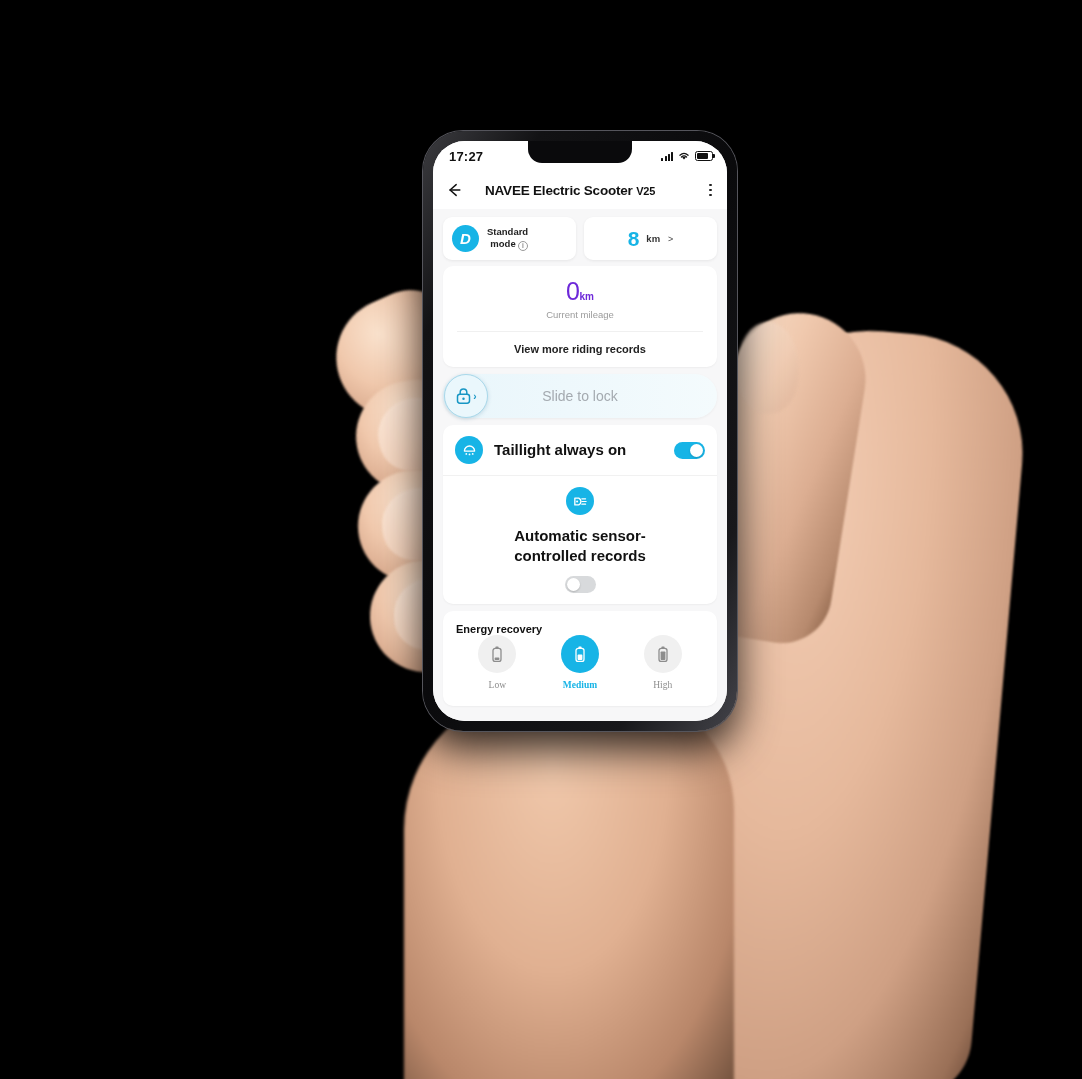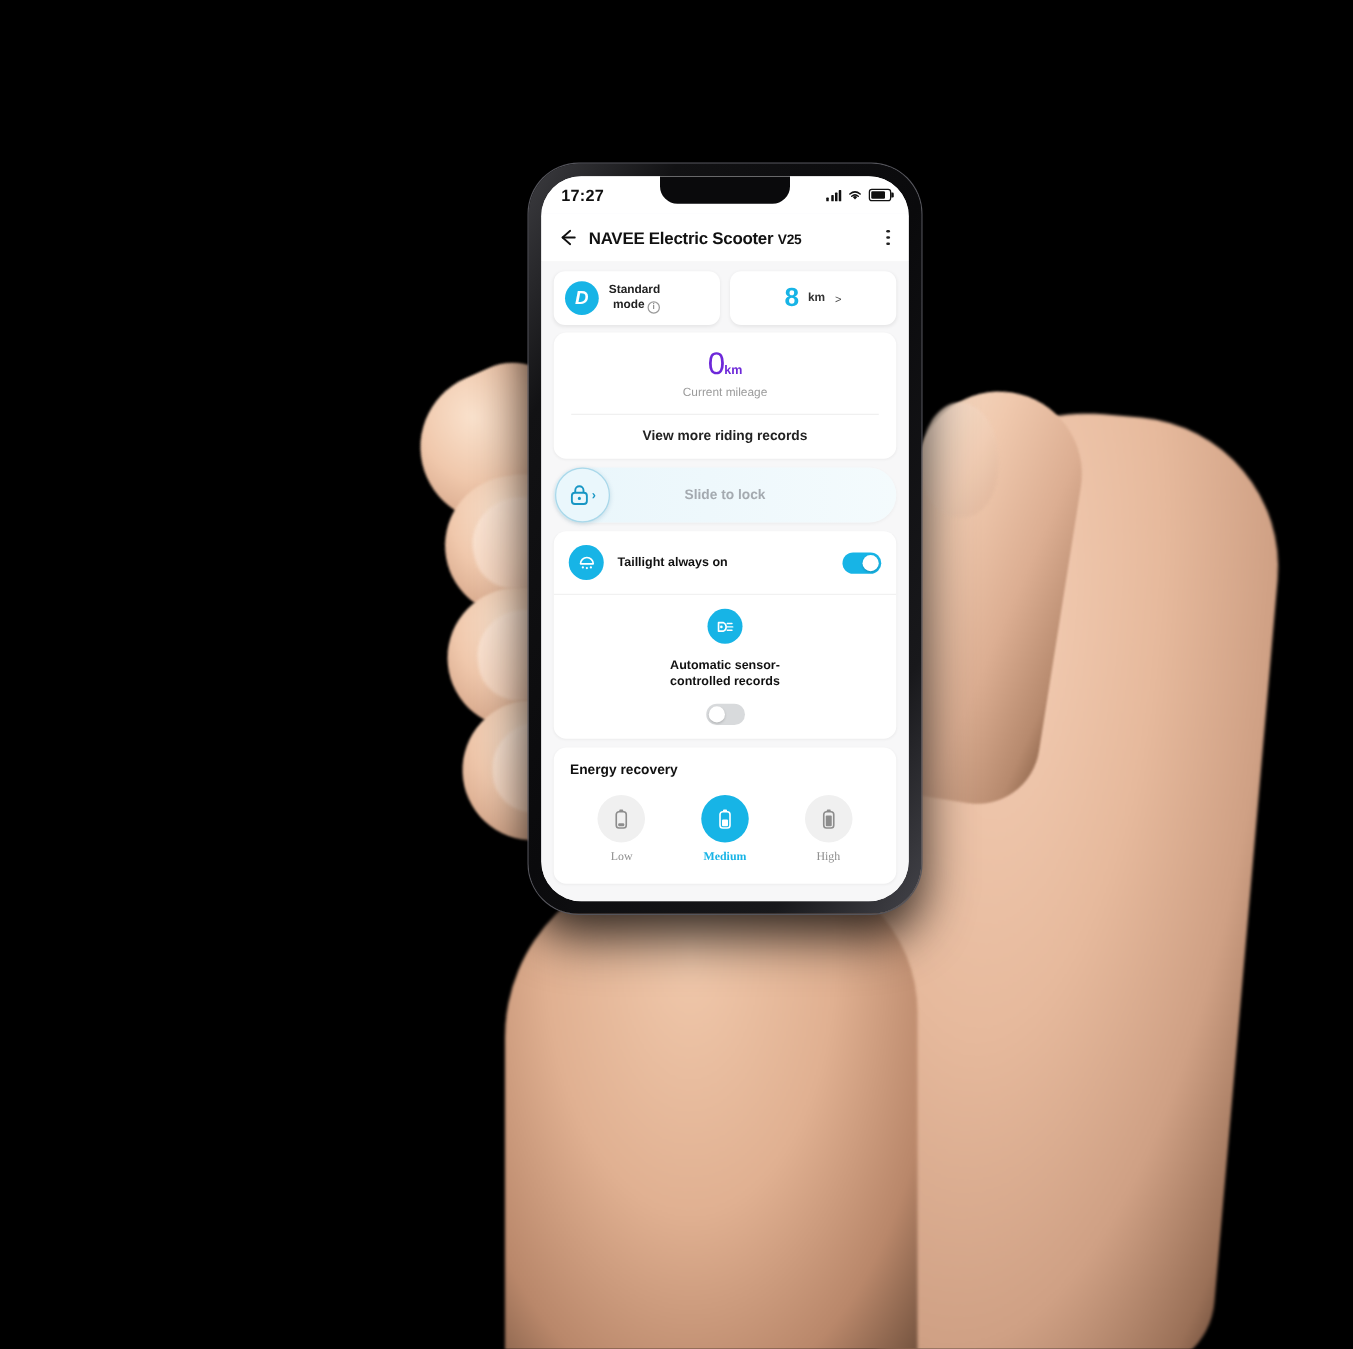--- a/index.html
+++ b/index.html
@@ -91,21 +91,21 @@
   .bars i:nth-child(4){height:9px;}
   .batt{
     width:16px;height:8.5px;border:1.3px solid #111;border-radius:2.5px;position:relative;
   }
   .batt::after{content:"";position:absolute;right:-3px;top:2px;width:1.6px;height:4px;background:#111;border-radius:0 1px 1px 0;}
   .batt i{position:absolute;left:1px;top:1px;bottom:1px;width:11px;background:#111;border-radius:1px;display:block;}
 
   
   .appbar{
     height:38px;background:#fff;display:flex;align-items:center;
-    padding:0 12px;box-sizing:border-box;gap:8px;
+    padding:0 12px;box-sizing:border-box;gap:22px;
   }
   .back-arrow{width:18px;height:18px;flex:0 0 auto;}
   .app-title{
     flex:1;font-size:13.5px;font-weight:700;color:#111;letter-spacing:-.2px;
     white-space:nowrap;
   }
   .app-title .model{font-size:11px;font-weight:600;}
   .kebab{display:flex;flex-direction:column;gap:2.5px;align-items:center;padding:4px 3px;}
   .kebab span{width:2.6px;height:2.6px;border-radius:50%;background:#222;display:block;}
 
@@ -159,47 +159,46 @@
   }
   .knob{
     width:42px;height:42px;border-radius:50%;background:#eaf7fc;
     border:1.5px solid #a9d8ea;
     display:flex;align-items:center;justify-content:center;gap:1px;
     margin-left:1px;flex:0 0 auto;
     box-shadow:0 1px 4px rgba(0,90,130,.18);
   }
   .knob .chev{font-size:10px;color:#1796c4;font-weight:700;margin-left:0px;}
   .slider-label{
-    position:absolute;left:0;right:0;text-align:center;font-size:11px;color:#a4aab0;
+    position:absolute;left:0;right:0;text-align:center;font-size:14px;color:#a4aab0;
     pointer-events:none;
-    font-weight:bold;
   }
 
   
   .trow{display:flex;align-items:center;padding:11px 12px;gap:11px;}
   .trow + .trow{border-top:1px solid #f1f1f1;margin-top:0;flex-direction:column;}
   .t-icon{
     width:28px;height:28px;border-radius:50%;background:#17b4e6;flex:0 0 auto;
     display:flex;align-items:center;justify-content:center;
   }
-  .t-label{flex:1;font-size:10px;font-weight:700;color:#111;line-height:1.3;}
+  .t-label{flex:1;font-size:15px;font-weight:700;color:#111;line-height:1.3;}
   .toggle{
     width:31px;height:17px;border-radius:9px;flex:0 0 auto;position:relative;
     background:#d8dadc;transition:none;
   }
   .toggle.on{background:#17b4e6;}
   .toggle i{
     position:absolute;top:2px;left:2px;width:13px;height:13px;border-radius:50%;
     background:#fff;display:block;box-shadow:0 1px 2px rgba(0,0,0,.18);
   }
   .toggle.on i{left:16px;}
 
   
   .energy{padding:12px 13px 16px;}
-  .energy-title{font-size:11px;font-weight:700;color:#111;margin-bottom:14px;}
+  .energy-title{font-size:11px;font-weight:700;color:#111;}
   .energy-opts{display:flex;justify-content:space-around;font-family:Liberation Serif, serif;}
   .eopt{display:flex;flex-direction:column;align-items:center;gap:7px;width:66px;}
   .ecircle{
     width:38px;height:38px;border-radius:50%;background:#f0f0f0;
     display:flex;align-items:center;justify-content:center;
   }
   .eopt.active .ecircle{background:#17b4e6;}
   .elabel{font-size:9.5px;color:#8d8d8d;}
   .eopt.active .elabel{color:#17b4e6;font-weight:600;}
 </style>

